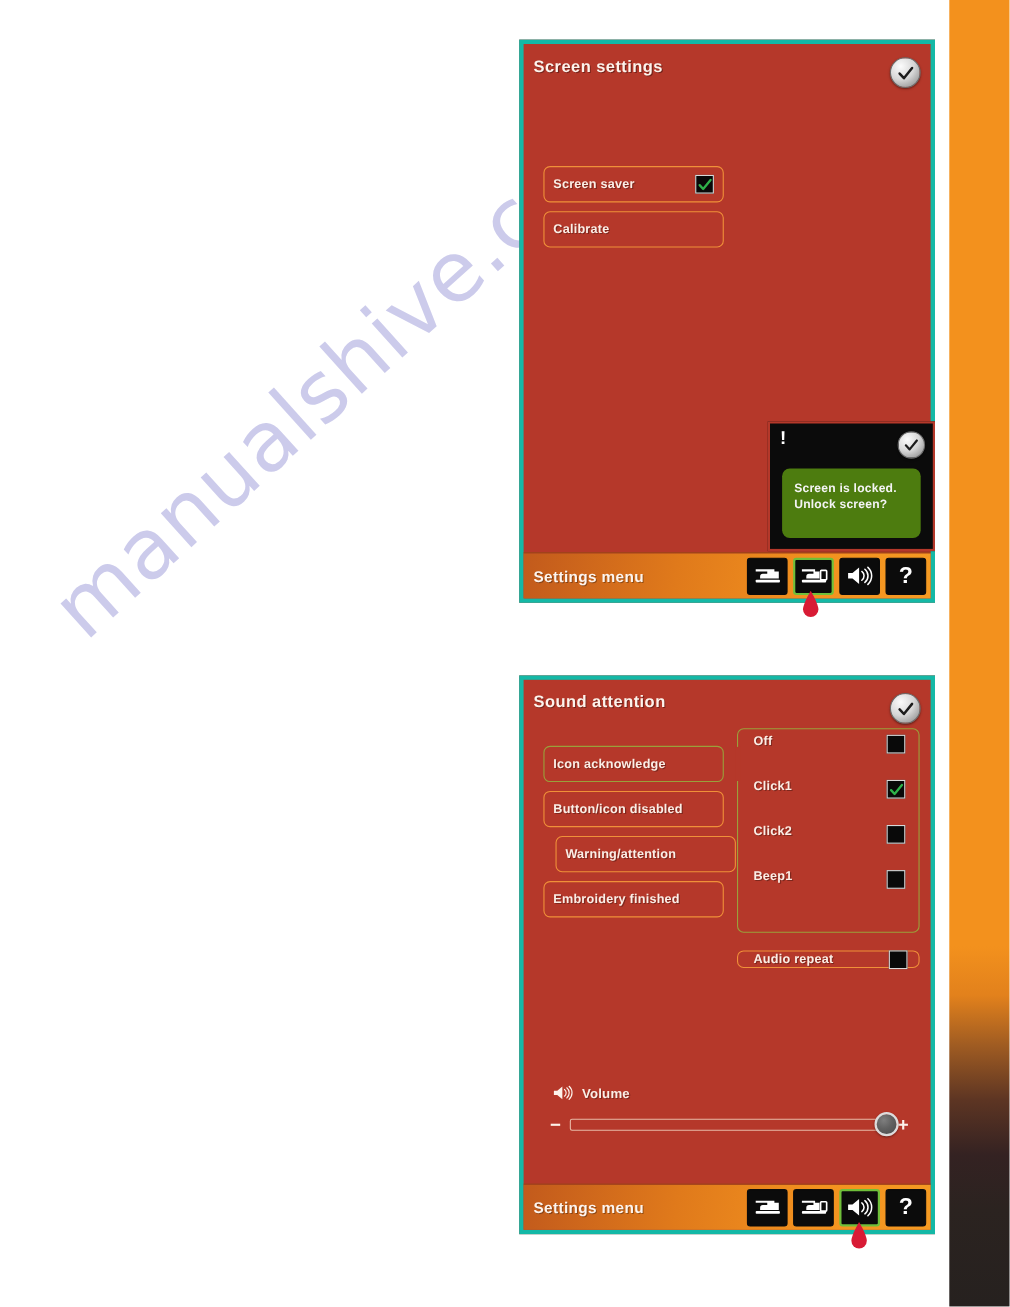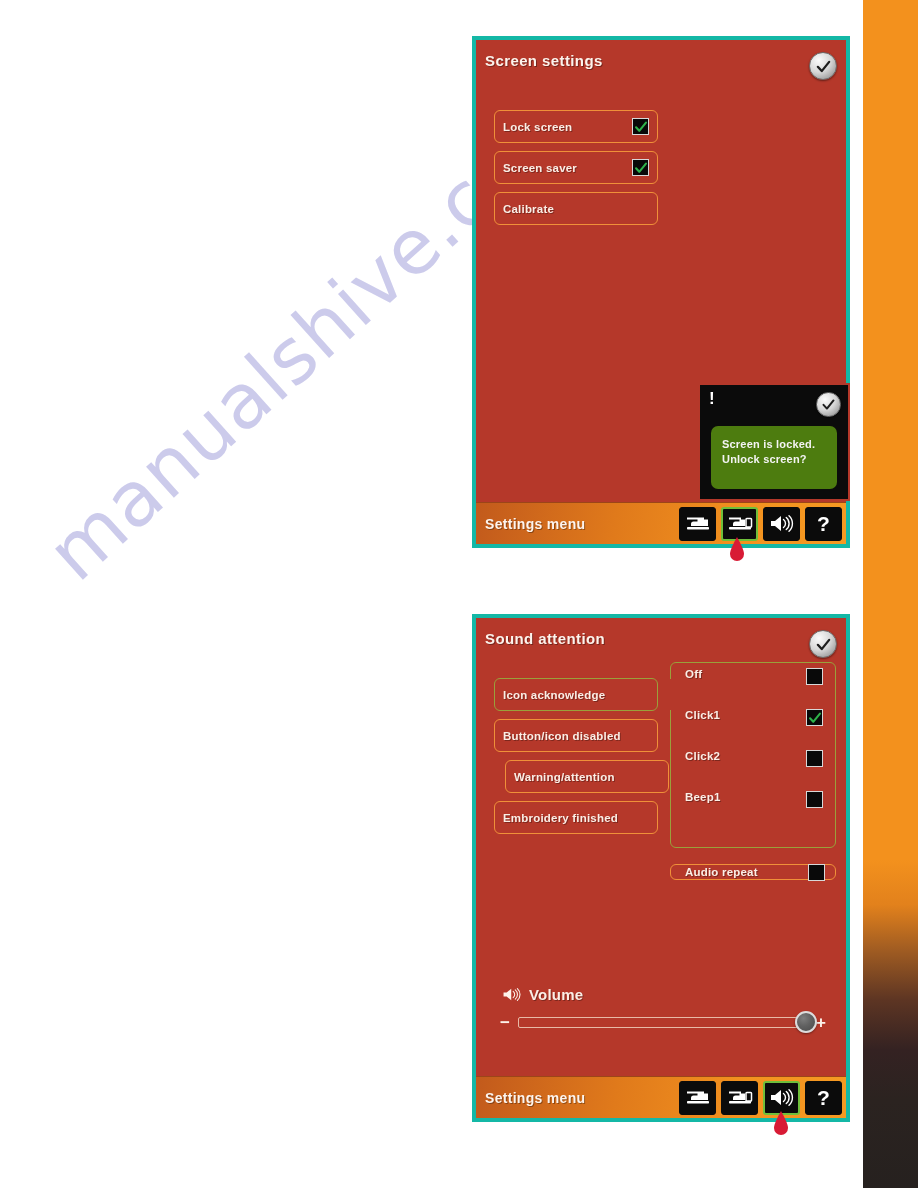--- a/index.html
+++ b/index.html
@@ -245,21 +245,21 @@
   }
   #row-audio-repeat .cb { margin-left: auto; }
 
   
   .volume-head {
     position: absolute;
     left: 26px; top: 368px;
     display: flex; align-items: center; gap: 7px;
   }
   .volume-head .vlabel {
-    font-size: 15px; color: #fbeee6; font-weight: bold;
+    font-size: 12px; color: #fbeee6; font-weight: bold;
     letter-spacing: .2px; text-shadow: 1px 1px 0 rgba(0,0,0,.3);
   }
   .volume-row {
     position: absolute;
     left: 24px; top: 392px; right: 20px;
     height: 24px;
     display: flex; align-items: center; gap: 8px;
   }
   .minus-sign, .plus-sign {
     color: #fdf2ea; font-weight: bold; font-size: 17px; line-height: 1;
@@ -296,30 +296,20 @@
     <div class="screen-body">
 
       <div class="screen-title">Screen settings</div>
 
       <div class="ok-btn" id="ok-1">
         <svg viewBox="0 0 24 24">
           <path d="M4 12.5 L9.5 18.5 L20 5.5" fill="none" stroke="#1d1d1d" stroke-width="3.2" stroke-linecap="round" stroke-linejoin="round"></path>
         </svg>
       </div>
 
-      <div class="opt s1-opt" id="row-lock">
-        <span class="lbl">Lock screen</span>
-        <span class="cb">
-          <span class="checkbox">
-            <svg viewBox="0 0 24 24">
-              <path d="M3.5 12.5 L9 18.5 L20.5 4.5" fill="none" stroke="#2fb24a" stroke-width="3.6" stroke-linecap="round" stroke-linejoin="round"></path>
-            </svg>
-          </span>
-        </span>
-      </div>
 
       <div class="opt s1-opt" id="row-saver">
         <span class="lbl">Screen saver</span>
         <span class="cb">
           <span class="checkbox">
             <svg viewBox="0 0 24 24">
               <path d="M3.5 12.5 L9 18.5 L20.5 4.5" fill="none" stroke="#2fb24a" stroke-width="3.6" stroke-linecap="round" stroke-linejoin="round"></path>
             </svg>
           </span>
         </span>

